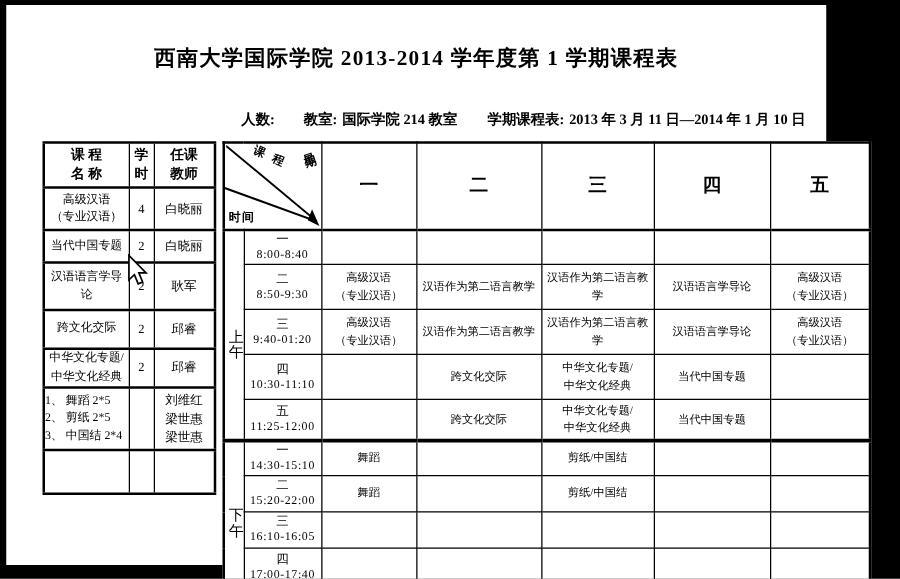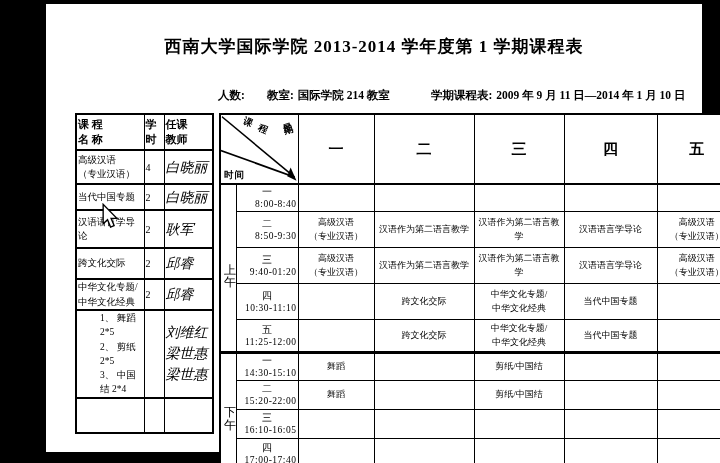--- a/index.html
+++ b/index.html
@@ -1,75 +1,75 @@
 <!DOCTYPE html>
 <html><head>
 <meta charset="utf-8">
 <style>
   html,body{margin:0;padding:0;}
   body{
     width:720px;height:463px;position:relative;background:#000;
     font-family:"Liberation Serif","DejaVu Serif",serif;color:#000;overflow:hidden;
   }
-  .page{position:absolute;left:5px;top:4px;width:656px;height:448px;background:#fff;margin-left:41px;}
+  .page{position:absolute;left:5px;top:4px;width:656px;height:448px;background:#fff;}
   .title{
     position:absolute;top:31px;left:0;width:100%;text-align:center;
     font-size:17px;font-weight:bold;letter-spacing:1px;white-space:nowrap;
   }
   .info-item{position:absolute;top:84px;font-size:11.5px;font-weight:bold;white-space:nowrap;}
   .info-item .val{margin-left:4px;}
 
   table{border-collapse:collapse;table-layout:fixed;background:#fff;}
 
   
   .ltab{position:absolute;left:29px;top:109px;width:139px;border:2px solid #000;}
   .ltab td{
     border:2px solid #000;border-left-width:1px;border-right-width:1px;
-    text-align:left;vertical-align:middle;font-size:9.5px;line-height:1.5;
+    text-align:center;vertical-align:middle;font-size:9.5px;line-height:1.5;
     white-space:pre-line;padding:0 1px;overflow:hidden;
   }
   .ltab tr.lhdr td{font-weight:bold;font-size:11px;line-height:1.35;}
   .ltab td.hours{font-size:10px;}
-  .ltab td.teacher{font-size:14px;font-style:italic;}
-  .ltab td.acts{text-align:left;padding-left:23px;}
+  .ltab td.teacher{font-size:10px;}
+  .ltab td.acts{text-align:left;padding-left:0;}
 
   
   .mtab{position:absolute;left:173px;top:109px;width:519px;border:2px solid #000;}
   .mtab td{
     border:1px solid #000;text-align:center;vertical-align:middle;
     font-size:9px;line-height:1.5;white-space:pre-line;padding:0 1px;overflow:hidden;
   }
   .mtab tr.hdr td{border-bottom:2px solid #000;}
   .mtab td.day{font-size:15px;font-weight:bold;}
   .mtab tr.sep td{border-top:3px solid #000;}
   .mtab td.session{padding:0;}
   .vtext{writing-mode:vertical-rl;letter-spacing:12px;font-size:12px;display:inline-block;}
   .pnum{font-size:10px;line-height:1.3;}
-  .ptime{font-size:9.5px;line-height:1.3;letter-spacing:0.5px;text-align:right;}
+  .ptime{font-size:9.5px;line-height:1.3;letter-spacing:0.5px;}
 
   
   .corner{position:relative;padding:0;}
   .corner svg{position:absolute;left:0;top:0;width:100%;height:100%;}
   .corner .lbl{position:absolute;font-size:9.5px;font-weight:bold;line-height:1;white-space:nowrap;}
   .corner .week{right:9px;top:1px;writing-mode:vertical-rl;letter-spacing:2px;transform:rotate(-18deg);}
   .corner .course{left:21px;top:8px;transform:rotate(24deg);letter-spacing:7px;}
   .corner .time{left:3px;bottom:2px;letter-spacing:1px;text-align:right;}
 
   .cursor{position:absolute;left:101px;top:203px;}
 </style>
 </head>
 <body>
 
 <div class="page">
 
   <div class="title">西南大学国际学院 2013-2014 学年度第 1 学期课程表</div>
 
-  <span class="info-item" style="left:172px"><span>人数:</span><span class="val"></span></span>
-  <span class="info-item" style="left:221px"><span>教室:</span><span class="val">国际学院 214 教室</span></span>
-  <span class="info-item" style="left:385px"><span>学期课程表:</span><span class="val">2009 年 9 月 11 日—2014 年 1 月 10 日</span></span>
+  <span class="info-item" style="left:188px"><span>人数:</span><span class="val"></span></span>
+  <span class="info-item" style="left:238px"><span>教室:</span><span class="val">国际学院 214 教室</span></span>
+  <span class="info-item" style="left:385px"><span>学期课程表:</span><span class="val">2013 年 3 月 11 日—2014 年 1 月 10 日</span></span>
 
   <table class="ltab">
     <colgroup>
         <col style="width:68px">
         <col style="width:20px">
         <col style="width:49px">
       </colgroup>
     <tbody>
         <tr class="lhdr" style="height:36px">
       <td>课 程

